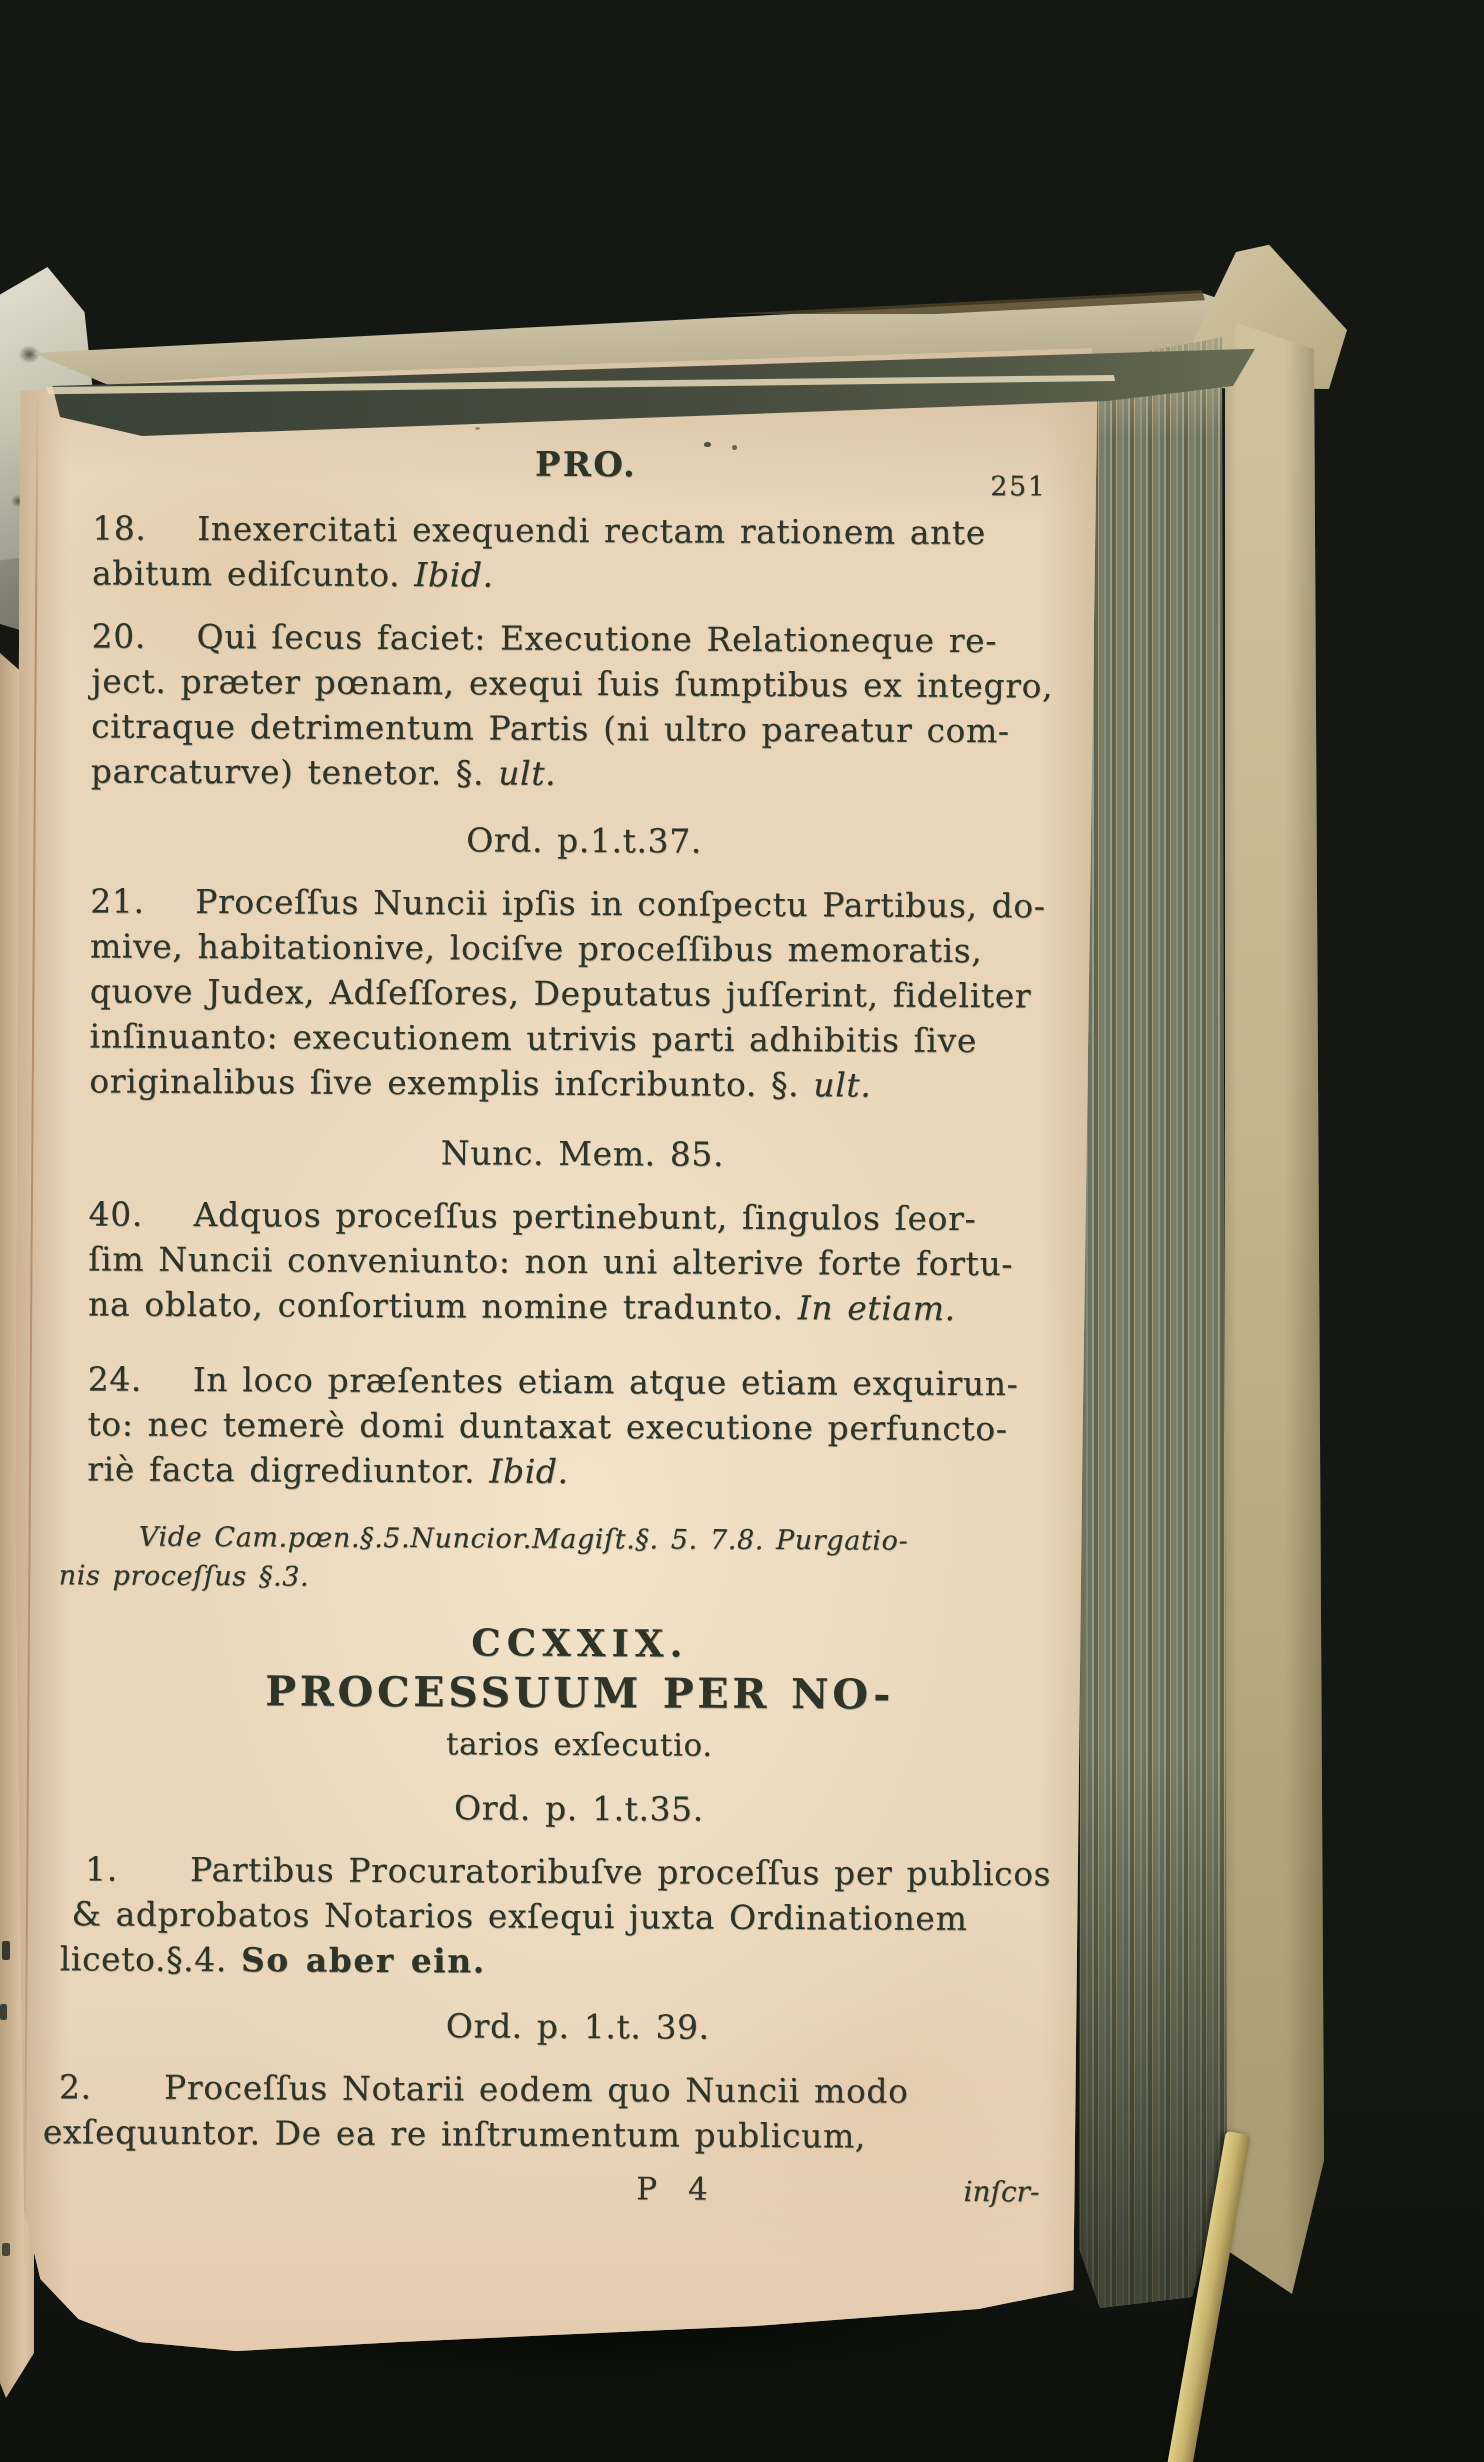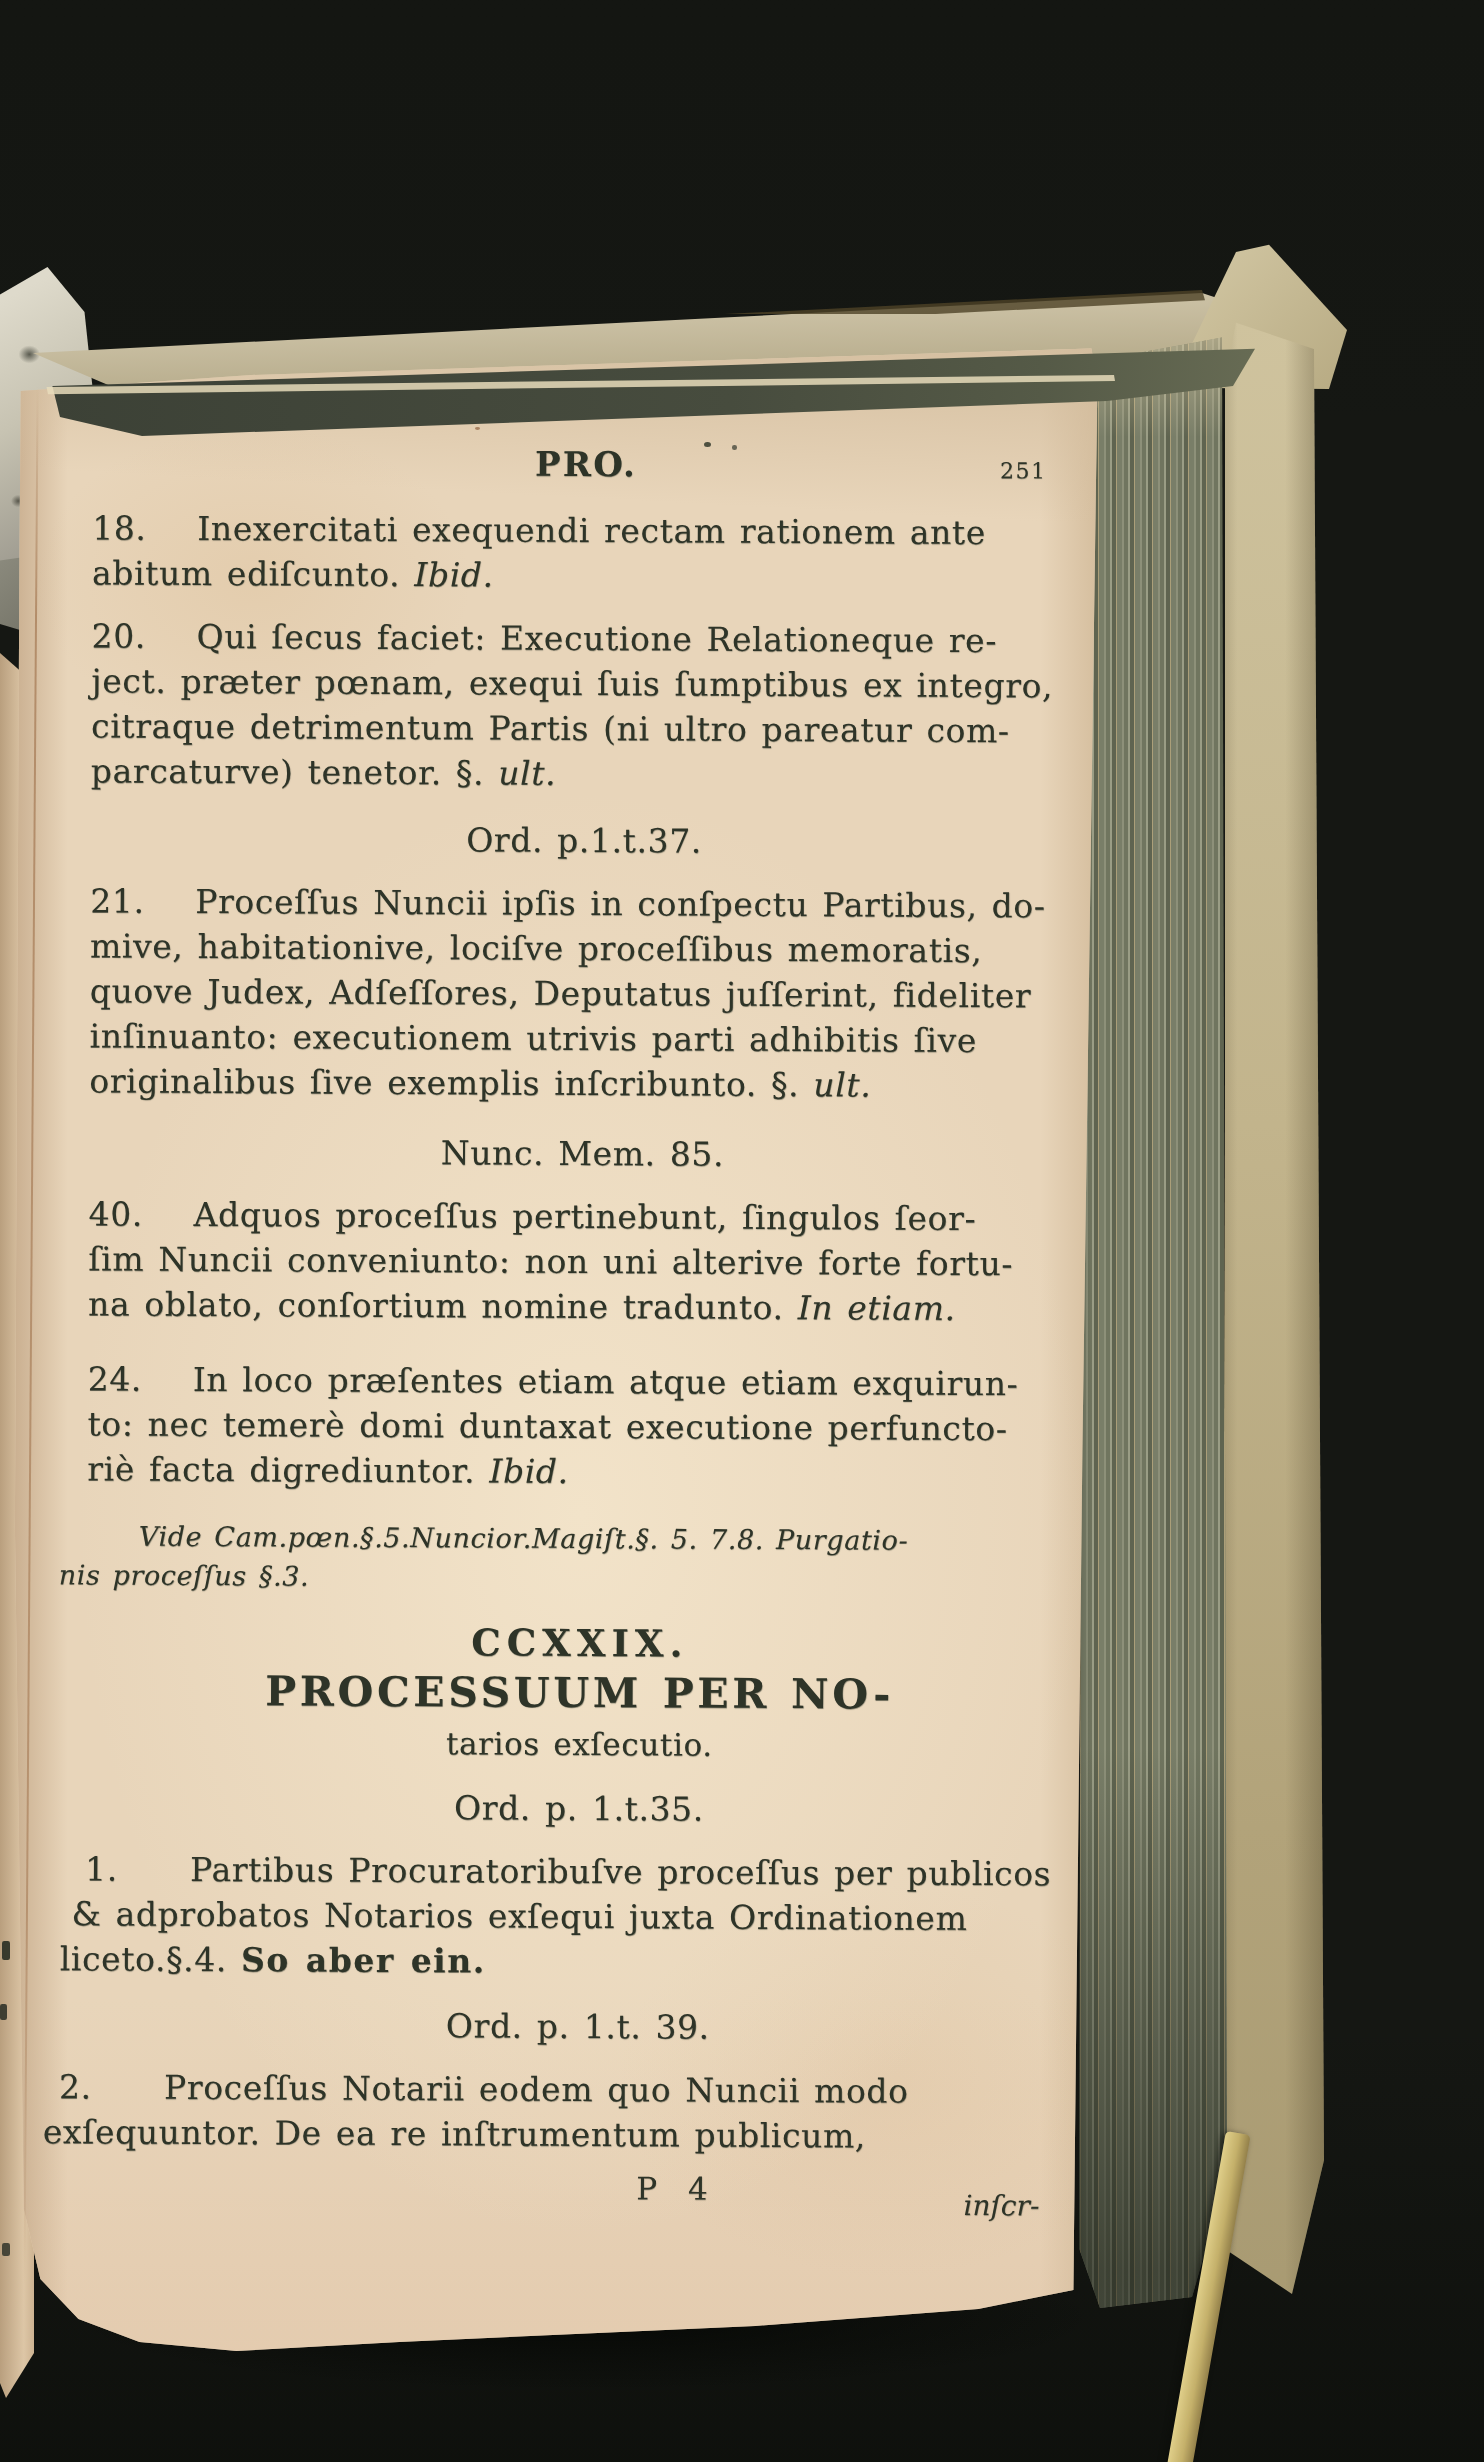--- a/index.html
+++ b/index.html
@@ -86,21 +86,21 @@
   .sp4{left:1.5px;top:1941px;width:8.2px;height:19.3px;background:rgba(40,45,36,.9);border-radius:2.2px;}
   .sp5{left:0px;top:2004px;width:6.7px;height:16.3px;background:rgba(40,45,36,.85);border-radius:2.2px;}
   .sp6{left:2.2px;top:2243px;width:7.4px;height:12.6px;background:rgba(40,45,36,.8);border-radius:2.2px;}
   
   .text{position:absolute;left:88px;top:444px;width:987px;z-index:9;
       transform:rotate(.3deg);color:#2e3428;
       text-shadow:0.4px 0.7px 0.8px rgba(46,52,40,.5);}
   .hdr{position:relative;height:59px;}
   .hdr .title{position:absolute;left:0;right:0;top:0;text-align:center;
       font-size:34px;font-weight:bold;letter-spacing:2.2px;}
-  .hdr .pn{position:absolute;right:33px;top:12px;font-size:22px;letter-spacing:1.5px;}
+  .hdr .pn{position:absolute;right:33px;top:24px;font-size:27px;letter-spacing:1.5px;}
   .ln{font-size:33px;line-height:45px;white-space:pre;letter-spacing:0.6px;word-spacing:3px;}
   .num{display:inline-block;width:105px;}
   .num:empty{display:none;}
   .it{font-style:italic;text-align:center;}
   .frak{font-weight:bold;letter-spacing:1.5px;}
   .c{text-align:center;}
   .h1{font-size:37px;line-height:49px;letter-spacing:6px;font-weight:bold;}
   .h2{font-size:41px;line-height:50px;letter-spacing:3.7px;font-weight:bold;}
   .sub{font-size:31px;}
   .note{font-size:27px;line-height:39px;font-style:italic;}
@@ -110,21 +110,21 @@
   .sh2{margin-left:-25px;}
   .sh3{margin-left:-41px;}
   .mtp{margin-top:18px;}
   .mtp2{margin-top:30px;}
   .mtc{margin-top:22px;}
   .mtc2{margin-top:25px;}
   .mtc3{margin-top:19.3px;}
   .mt6{margin-top:4.5px;}
   .sigrow{position:relative;height:48px;margin-top:13.4px;font-size:31px;}
   .sig{position:absolute;left:56%;word-spacing:21px;font-weight:normal;}
-  .catch{position:absolute;right:31px;top:17px;font-style:italic;font-size:28px;text-align:center;}
+  .catch{position:absolute;right:31px;top:3px;font-style:italic;font-size:28px;text-align:center;}
 </style>
 </head>
 <body>
 
 <div class="stage">
   <div class="bg"></div>
   <div class="bg2"></div>
   <div class="ushadow"></div>
   <div class="scrap"></div>
   <div class="scrap2"></div>

